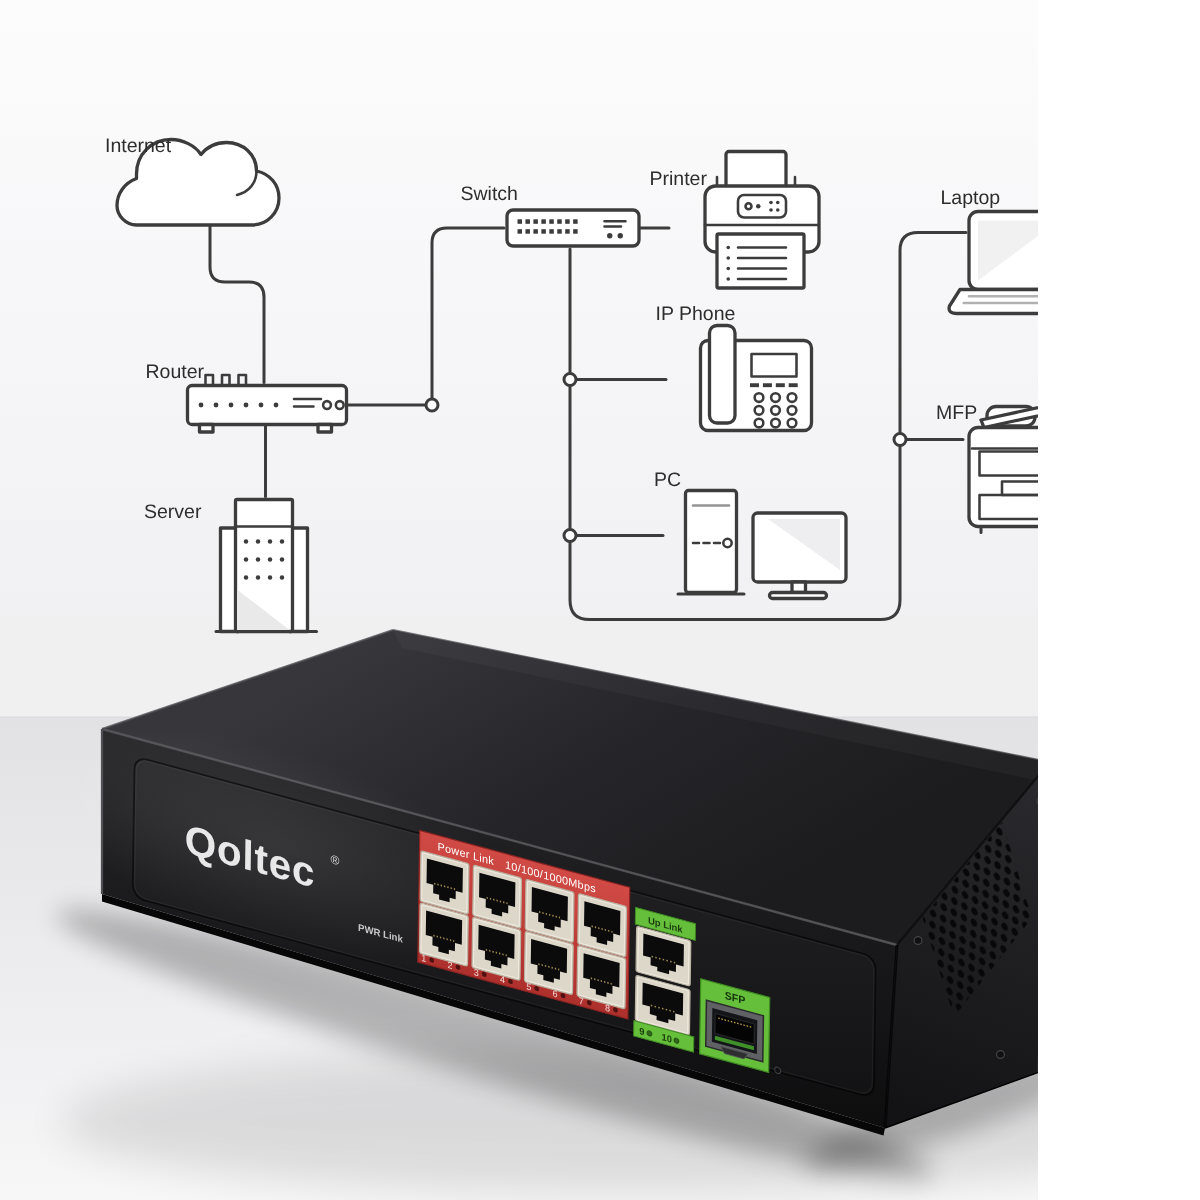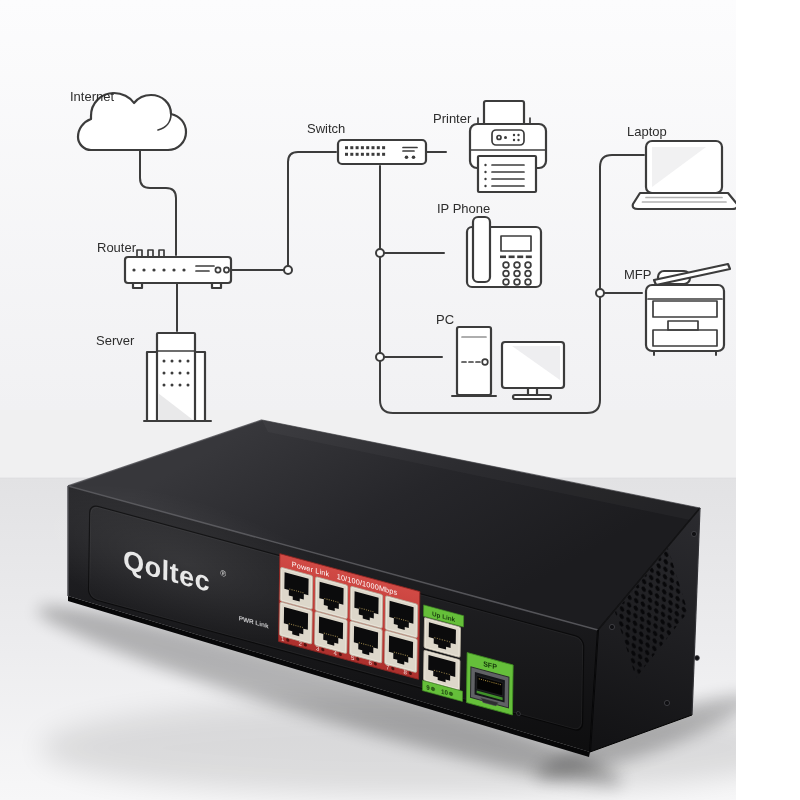--- a/index.html
+++ b/index.html
@@ -1,17 +1,17 @@
 <!DOCTYPE html>
 <html><head>
 <meta charset="utf-8">
 <style>
   html,body{margin:0;padding:0;background:#ffffff;}
   .stage{position:relative;width:692px;height:800px;overflow:hidden;background:#eab308;
-         font-family:"Liberation Sans","DejaVu Sans",sans-serif;padding-left:44px;}
+         font-family:"Liberation Sans","DejaVu Sans",sans-serif;}
   svg{position:absolute;left:0;top:0;display:block;}
   text{font-family:"Liberation Sans","DejaVu Sans",sans-serif;}
   .nodelabel{font-size:13px;fill:#2d2d2d;}
   .icon{stroke:#3c3c3c;stroke-width:2.2;fill:#ffffff;stroke-linejoin:round;stroke-linecap:round;}
   .icon-thin{stroke:#3c3c3c;stroke-width:1.7;fill:none;stroke-linejoin:round;stroke-linecap:round;}
   .wire{stroke:#3c3c3c;stroke-width:2;fill:none;stroke-linejoin:round;stroke-linecap:round;}
   .dotfill{fill:#3c3c3c;stroke:none;}
 </style>
 </head>
 <body>

